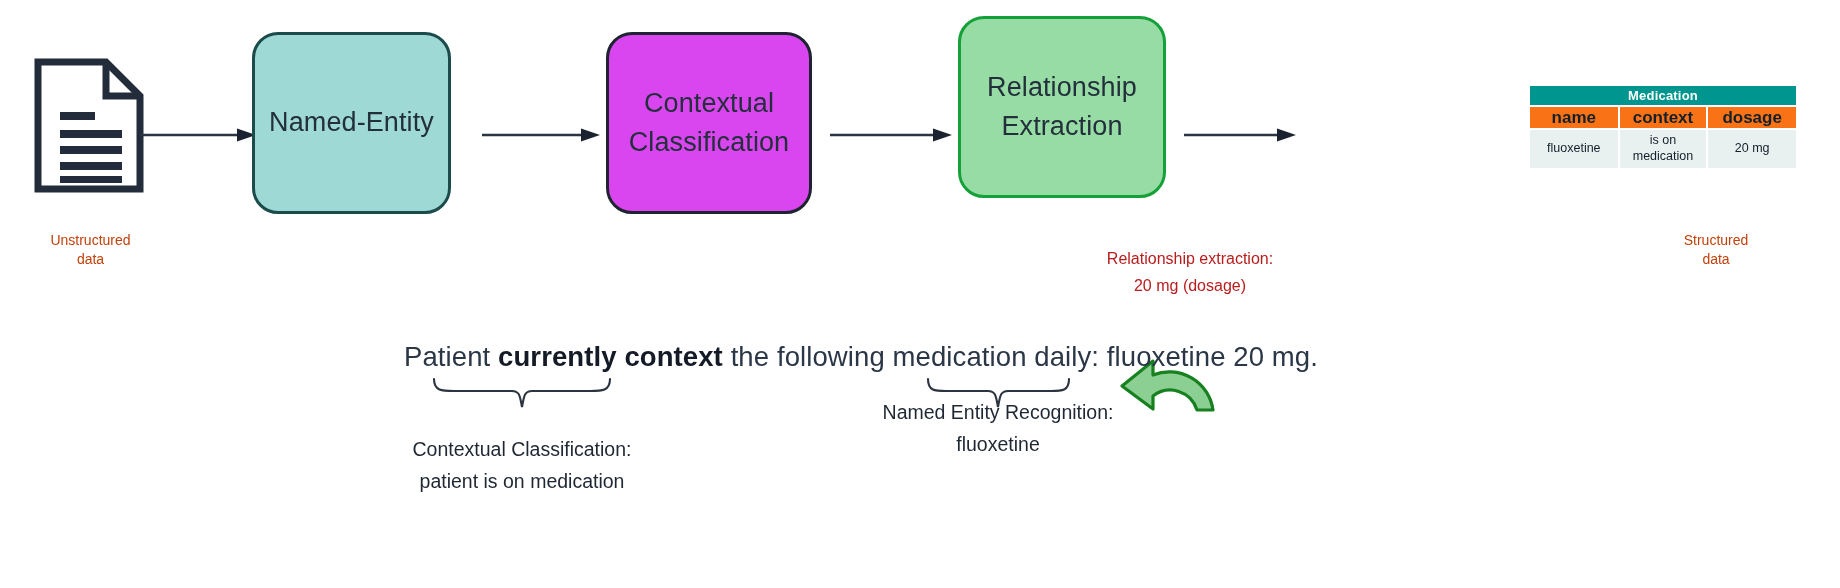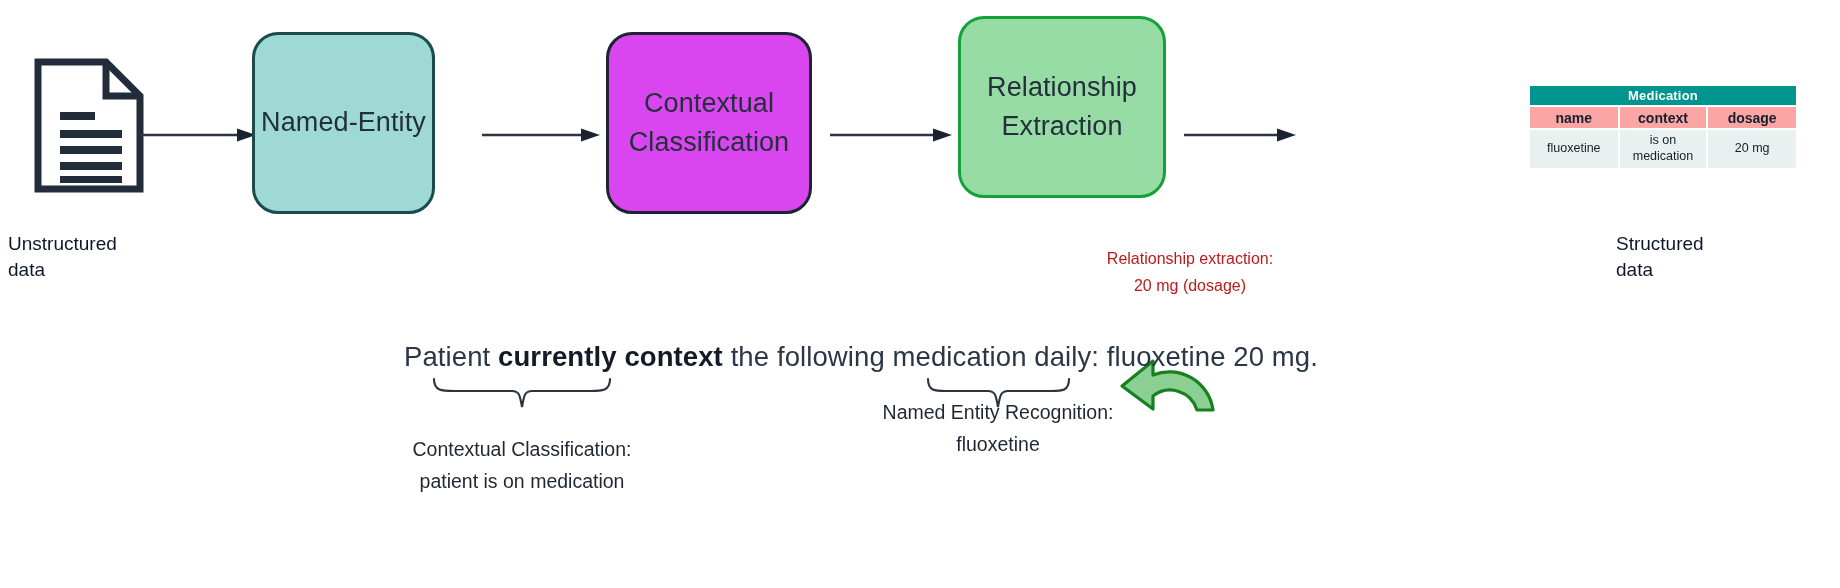--- a/index.html
+++ b/index.html
@@ -45,21 +45,21 @@
     font-size: 27px;
     line-height: 1.45;
     letter-spacing: 0.1px;
     color: #23303b;
     font-weight: 400;
   }
   .proc-box .line { display: block; white-space: nowrap; }
 
   #box-ner {
     left: 252px; top: 32px;
-    width: 183px; height: 182px;
+    width: 199px; height: 182px;
     background: #9ed9d6;
     border: 3px solid #1c4b4c;
   }
   #box-cc {
     left: 606px; top: 32px;
     width: 206px; height: 182px;
     background: #d946ef;
     border: 3px solid #1d2430;
   }
   #box-re {
@@ -75,23 +75,24 @@
     height: 18px;
   }
   #arrow-1 { left: 140px; top: 126px; width: 116px; }
   #arrow-2 { left: 482px; top: 126px; width: 118px; }
   #arrow-3 { left: 830px; top: 126px; width: 122px; }
   #arrow-4 { left: 1184px; top: 126px; width: 112px; }
 
   
   .end-caption {
     position: absolute;
-    font-size: 19px;
+    text-align: center;
+    font-size: 14px;
     line-height: 1.35;
-    color: #0f172a;
+    color: #c2410c;
   }
   #caption-unstructured { left: 8px; top: 231px; width: 165px; }
   #caption-structured  { left: 1616px; top: 231px; width: 200px; }
 
   
   #result-table {
     position: absolute;
     left: 1530px;
     top: 86px;
     width: 266px;
@@ -106,24 +107,24 @@
   .tbl-title {
     background: #00958e;
     color: #ffffff;
     font-weight: bold;
     font-size: 13px;
     text-align: center;
     height: 19px;
     letter-spacing: 0.2px;
   }
   .tbl-head {
-    background: #fca5a5;
+    background: #f97316;
     color: #13202b;
     font-weight: bold;
-    font-size: 14px;
+    font-size: 17px;
     text-align: center;
     height: 21px;
     border-right: 2px solid #ffffff;
   }
   .tbl-head:last-child { border-right: none; }
   .tbl-cell {
     background: #e9f1f0;
     color: #13202b;
     font-weight: normal;
     font-size: 12.5px;

